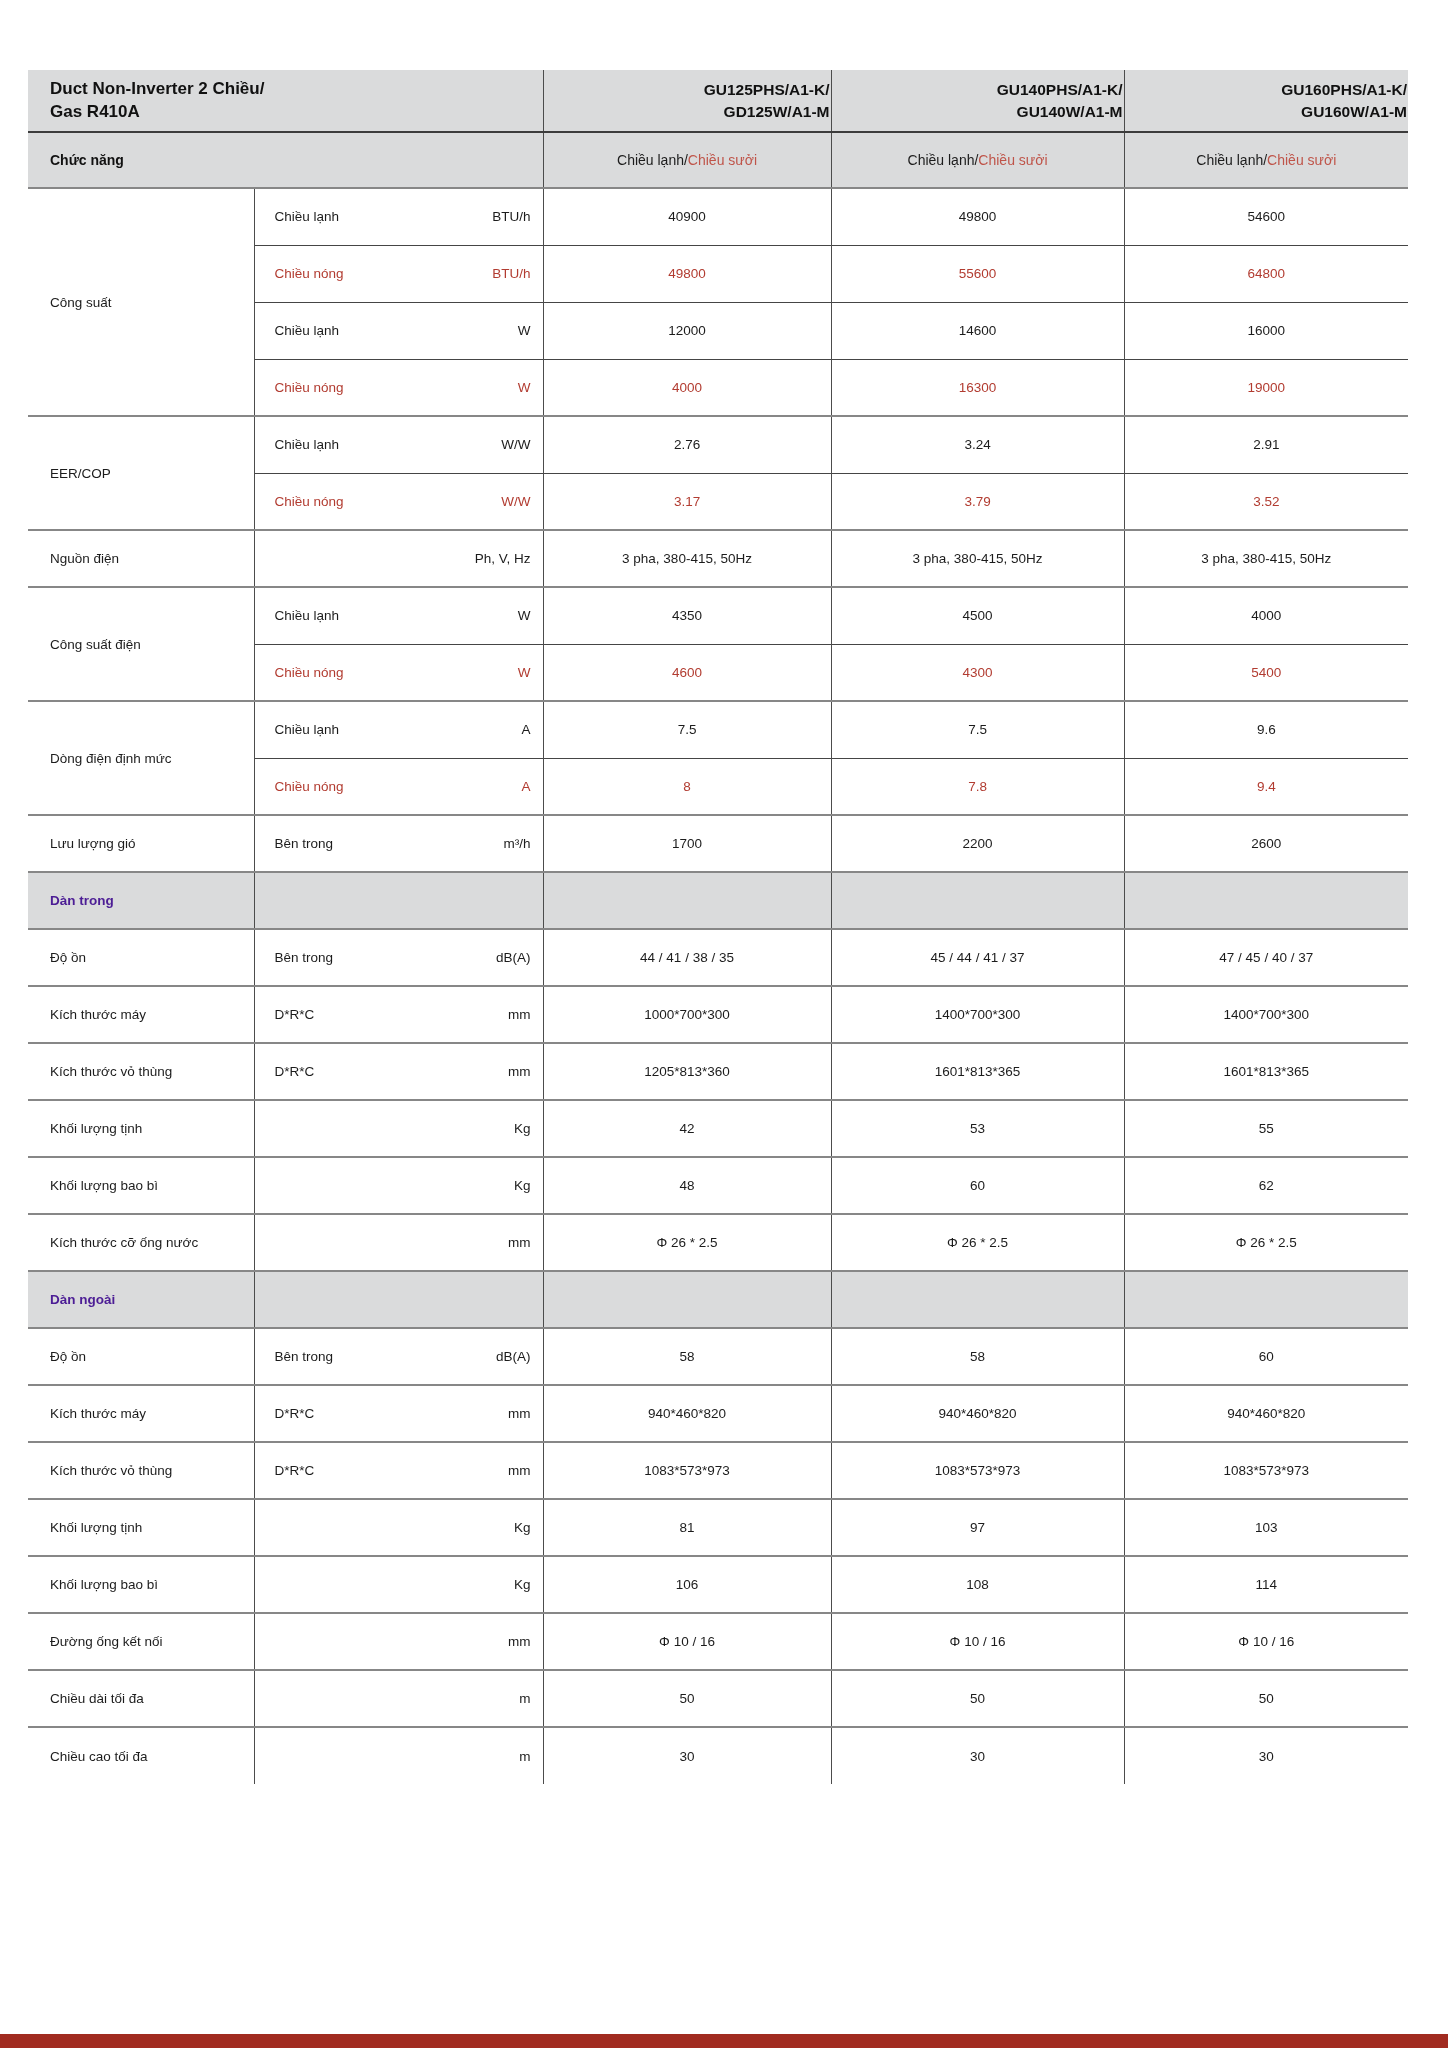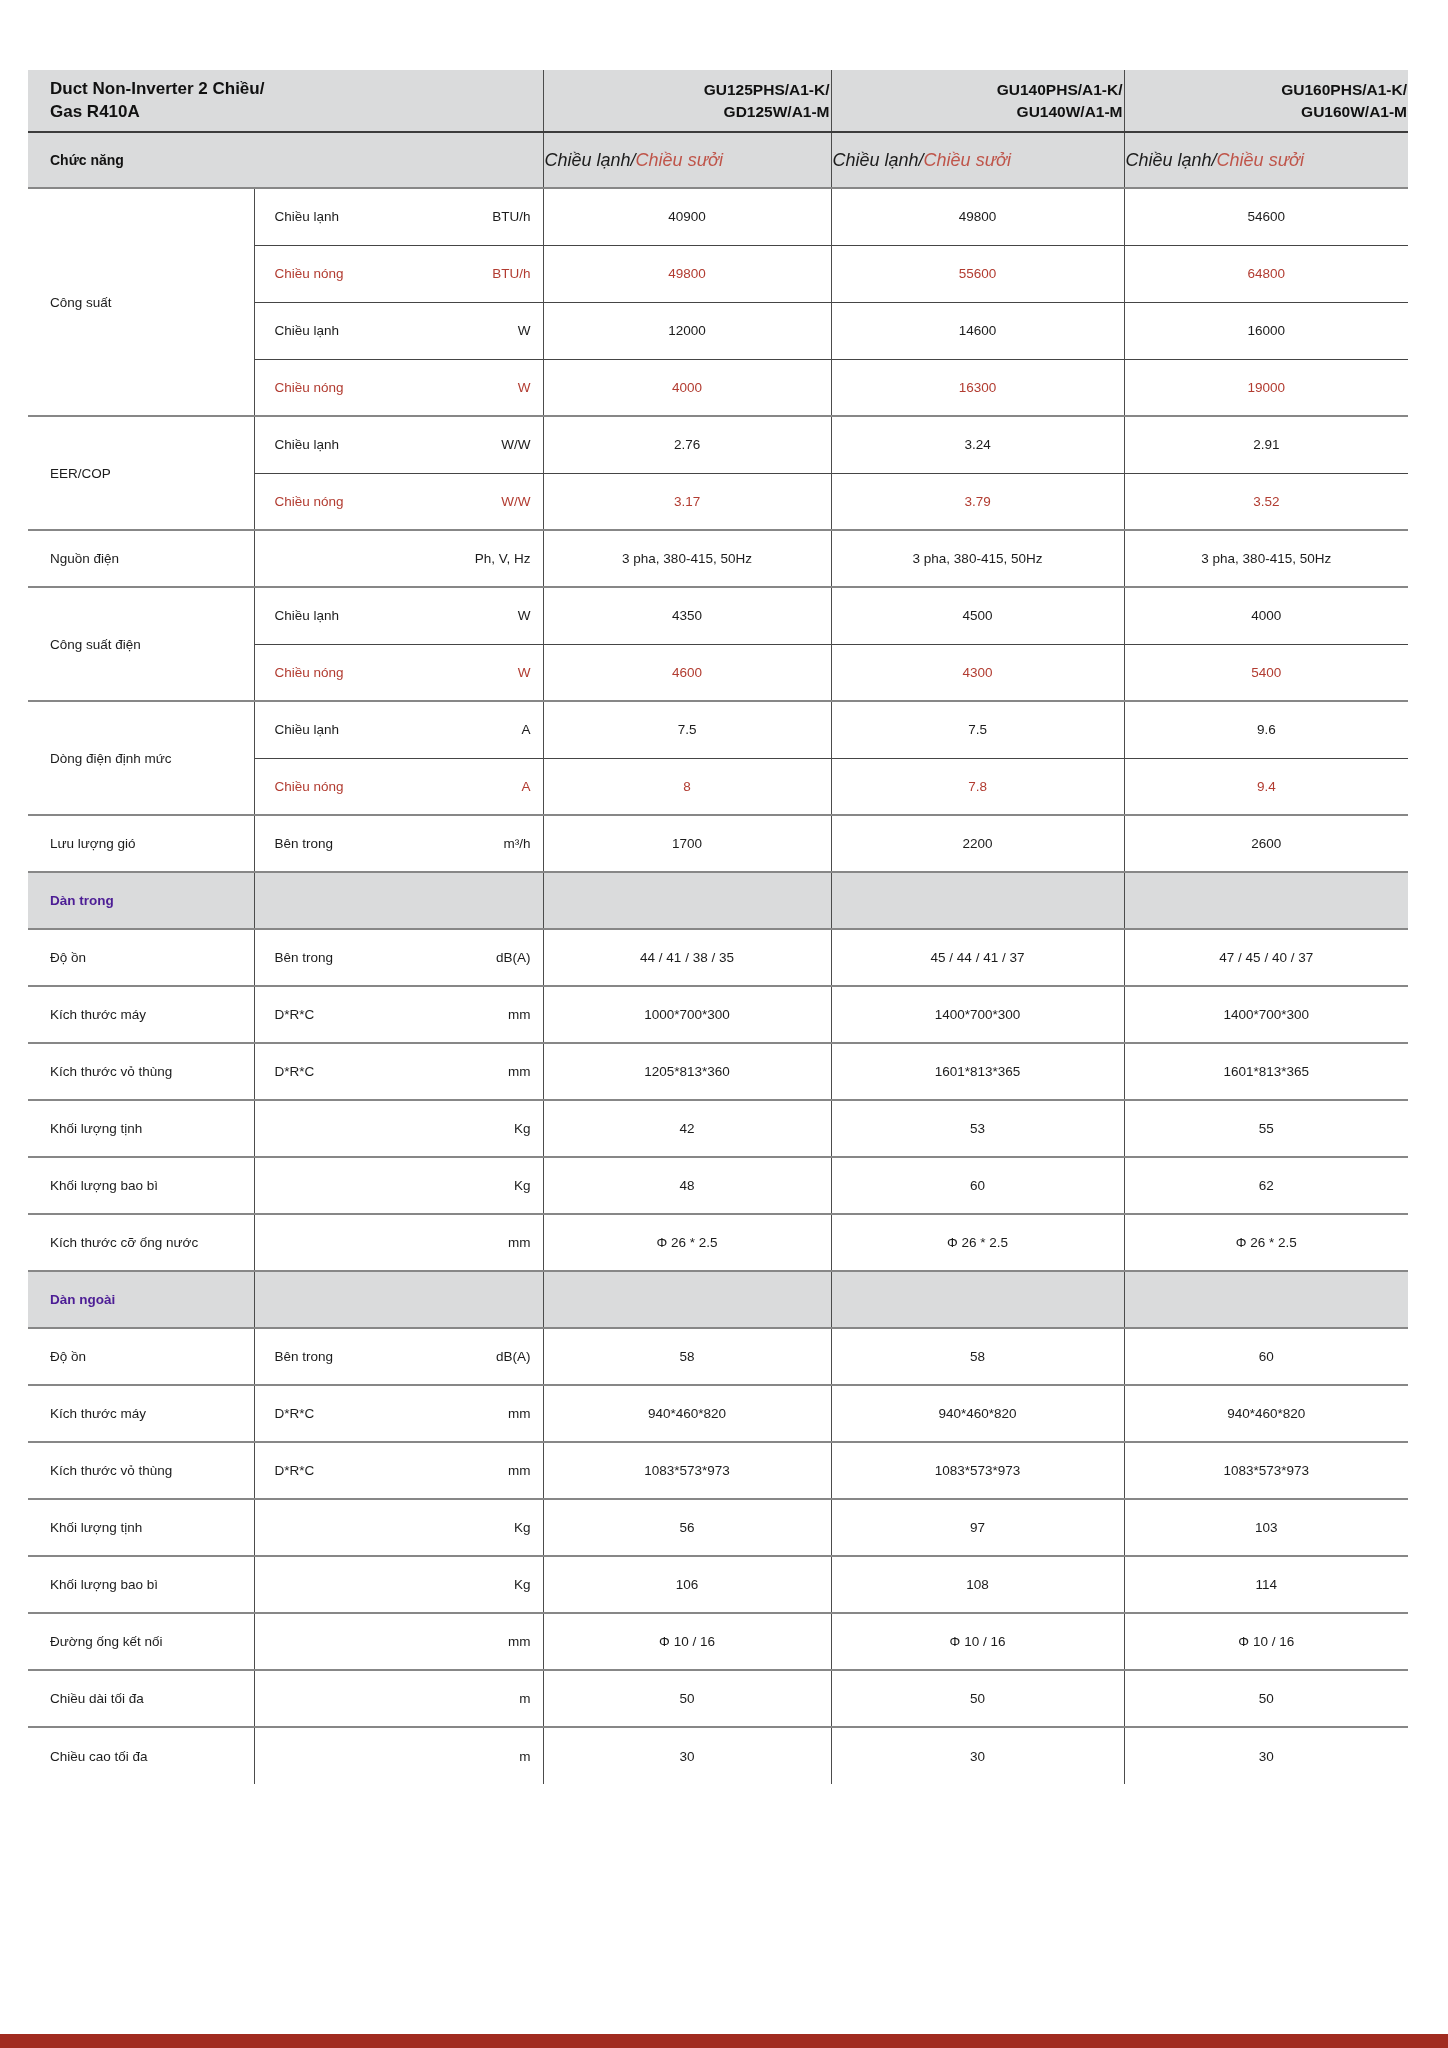--- a/index.html
+++ b/index.html
@@ -20,21 +20,21 @@
     font-size:13.5px;
   }
   
   thead th, thead td{background:var(--band);font-weight:normal;vertical-align:middle;}
   tr.hdr{height:62px;margin-top:16px;}
   tr.func{height:56px;}
   .title-cell{text-align:left;padding-left:22px;font-weight:bold;font-size:17px;line-height:1.35;color:#111;}
   .prod{text-align:right;font-weight:bold;font-size:15.5px;line-height:1.4;color:#111;border-left:1px solid var(--vline);}
   .func-label{text-align:left;padding-left:22px;font-weight:bold;font-size:14px;color:#111;}
   tr.func th, tr.func td{border-top:2px solid #3c3c3c;}
-  .func-val{border-left:1px solid var(--vline);font-size:18px;font-style:italic;}
+  .func-val{text-align:center;border-left:1px solid var(--vline);font-size:14px;}
   .func-val .red{color:#bf5449;}
   tbody tr{height:57px;}
   tbody td{vertical-align:middle;border-top:1px solid var(--minor);}
   tbody tr.major > td{border-top:2px solid var(--major);}
   td.cat{text-align:left;padding-left:22px;}
   td.subcell{border-left:1px solid var(--vline);padding:0;}
   td.subcell .sc{display:flex;justify-content:space-between;align-items:center;padding:0 12px 0 20px;}
   td.val{text-align:center;border-left:1px solid var(--vline);}
   tr.heat .sub, tr.heat .unit, tr.heat td.val{color:var(--red);}
   tr.section td{background:var(--band);}
@@ -347,21 +347,21 @@
           <td class="val">1083*573*973</td>
         </tr>
         <tr class="major">
           <td class="cat" rowspan="1">Khối lượng tịnh</td>
           <td class="subcell">
             <div class="sc">
               <span class="sub"></span>
               <span class="unit">Kg</span>
             </div>
           </td>
-          <td class="val">56</td>
+          <td class="val">81</td>
           <td class="val">97</td>
           <td class="val">103</td>
         </tr>
         <tr class="major">
           <td class="cat" rowspan="1">Khối lượng bao bì</td>
           <td class="subcell">
             <div class="sc">
               <span class="sub"></span>
               <span class="unit">Kg</span>
             </div>

